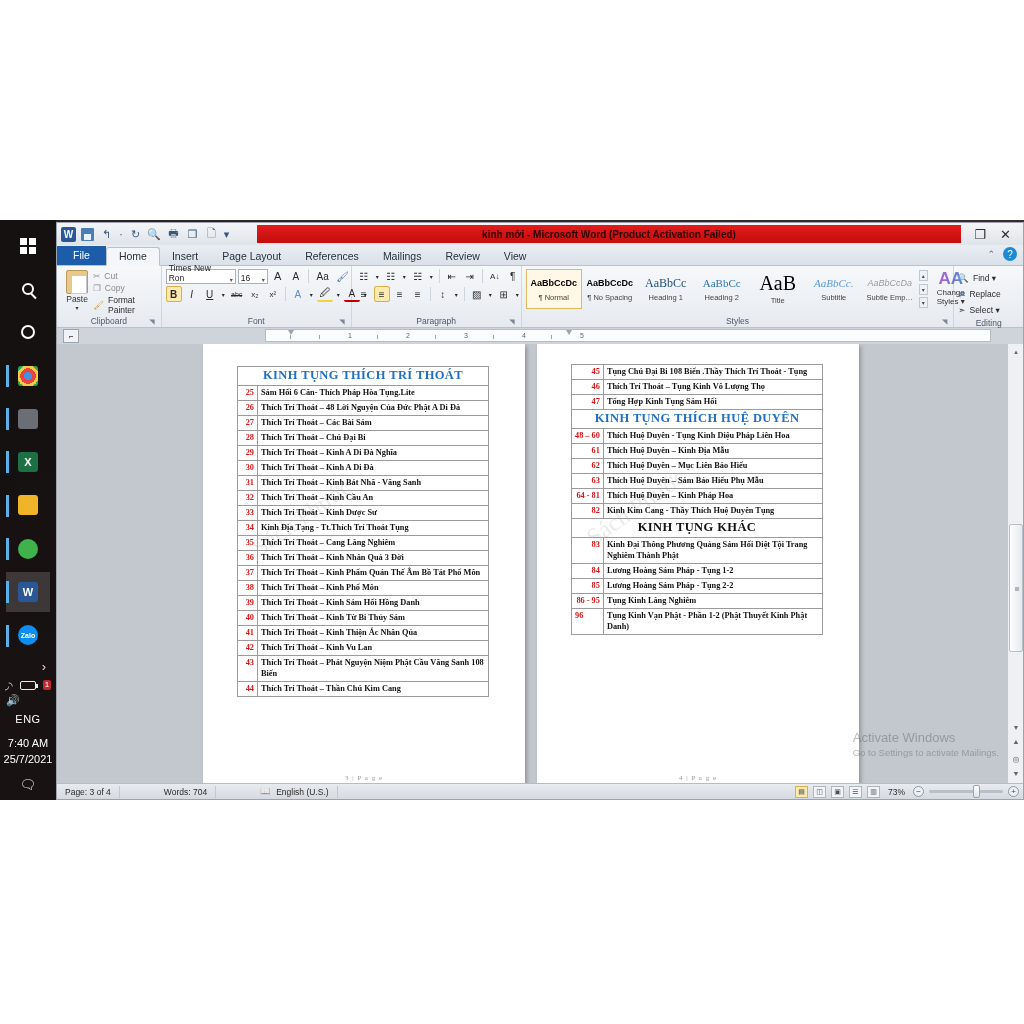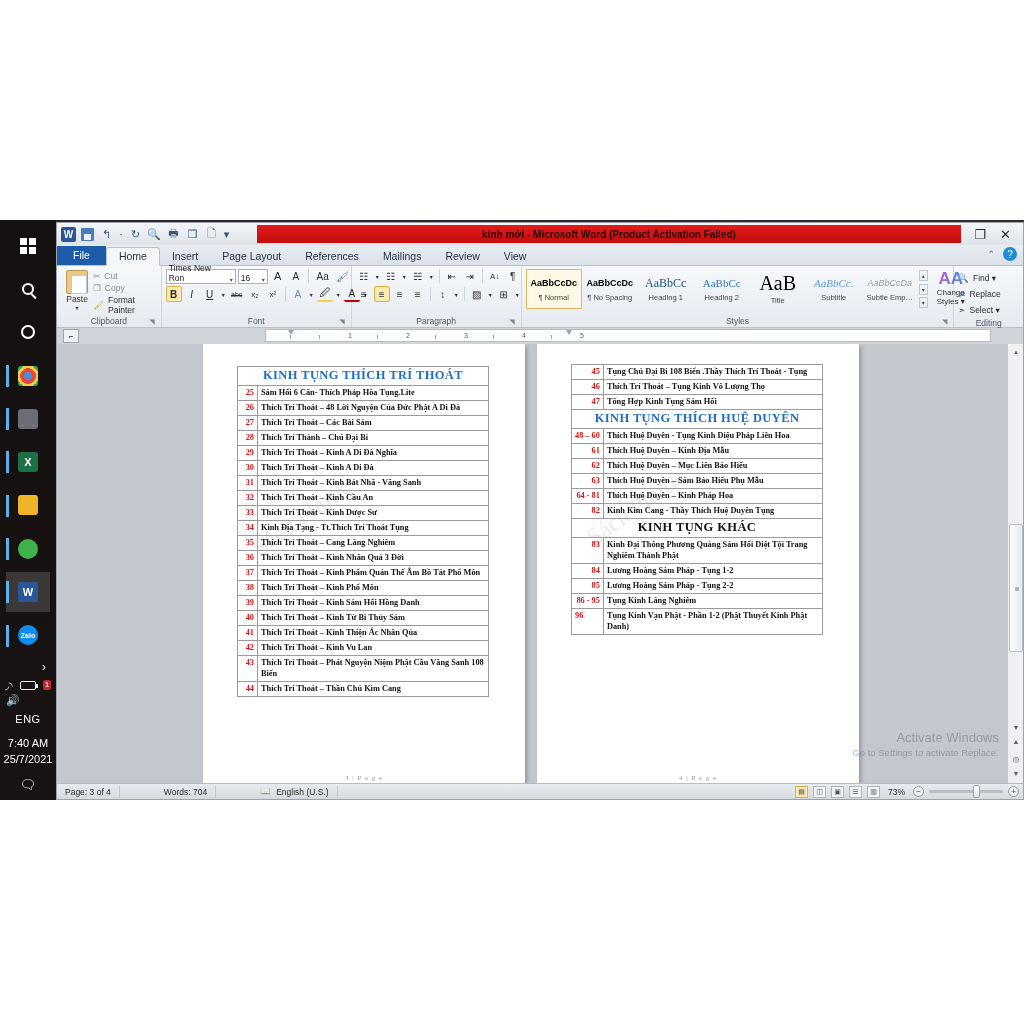--- a/index.html
+++ b/index.html
@@ -171,21 +171,21 @@
   }
   .pfoot {
     position:absolute; bottom:6px; left:0; right:0; text-align:center;
     font-size:7px; color:#9a9a9a; letter-spacing:1px; font-family:"Liberation Serif", serif;
   }
 
   .activate {
     position:absolute; right:24px; bottom:24px; text-align:left; color:rgba(85,90,96,.42);
     font-family:"Liberation Sans", sans-serif; pointer-events:none;
   }
-  .activate .a1 { font-size:13px; line-height:16px;margin-left:44px; }
+  .activate .a1 { font-size:13px; line-height:16px; }
   .activate .a2 { font-size:9.5px; line-height:13px; }
 
   
   .vscroll { position:absolute; right:0; top:0; width:16px; height:100%; background:#eef0f3; border-left:1px solid #c2c8cf; }
   .vs-btn { width:16px; height:15px; display:flex; align-items:center; justify-content:center; font-size:7px; color:#5c6670; background:#eef0f3;}
   .vs-thumb { position:absolute; left:1px; top:180px; width:14px; height:128px; background:linear-gradient(90deg,#fdfdfe,#e6e9ed); border:1px solid #b9c0c8; border-radius:2px;}
   .vs-thumb::after { content:""; position:absolute; left:5px; top:62px; width:4px; height:4px; background:#aeb6bf;}
   .vs-extra { position:absolute; left:0; width:16px; height:16px; display:flex; align-items:center; justify-content:center; font-size:8px; color:#5c6670;}
 
   
@@ -524,21 +524,21 @@
           <tr>
                 <td class="row num" style="text-align:right;">26</td>
                 <td class="row txt">Thích Trí Thoát – 48 Lời Nguyện Của Đức Phật A Di Đà</td>
               </tr>
           <tr>
                 <td class="row num" style="text-align:right;">27</td>
                 <td class="row txt">Thích Trí Thoát – Các Bài Sám</td>
               </tr>
           <tr>
                 <td class="row num" style="text-align:right;">28</td>
-                <td class="row txt">Thích Trí Thành – Chú Đại Bi</td>
+                <td class="row txt">Thích Trí Thoát – Chú Đại Bi</td>
               </tr>
           <tr>
                 <td class="row num" style="text-align:right;">29</td>
                 <td class="row txt">Thích Trí Thoát – Kinh A Di Đà Nghĩa</td>
               </tr>
           <tr>
                 <td class="row num" style="text-align:right;">30</td>
                 <td class="row txt">Thích Trí Thoát – Kinh A Di Đà</td>
               </tr>
           <tr>
@@ -670,21 +670,21 @@
                 <td class="row txt">Tụng Kinh Vạn Phật - Phần 1-2 (Phật Thuyết Kinh Phật Danh)</td>
               </tr>
         </tbody>
           </table>
 
         <div class="pfoot">4 | P a g e</div>
       </div>
 
       <div class="activate">
         <div class="a1">Activate Windows</div>
-        <div class="a2">Go to Settings to activate Replace.</div>
+        <div class="a2">Go to Settings to activate Mailings.</div>
       </div>
 
       <div class="vscroll">
         <div class="vs-btn">▴</div>
         <div class="vs-thumb"></div>
         <div class="vs-extra" style="bottom:48px;">▾</div>
         <div class="vs-extra" style="bottom:32px;">⯅</div>
         <div class="vs-extra" style="bottom:16px;">◎</div>
         <div class="vs-extra" style="bottom:0px;">⯆</div>
       </div>

